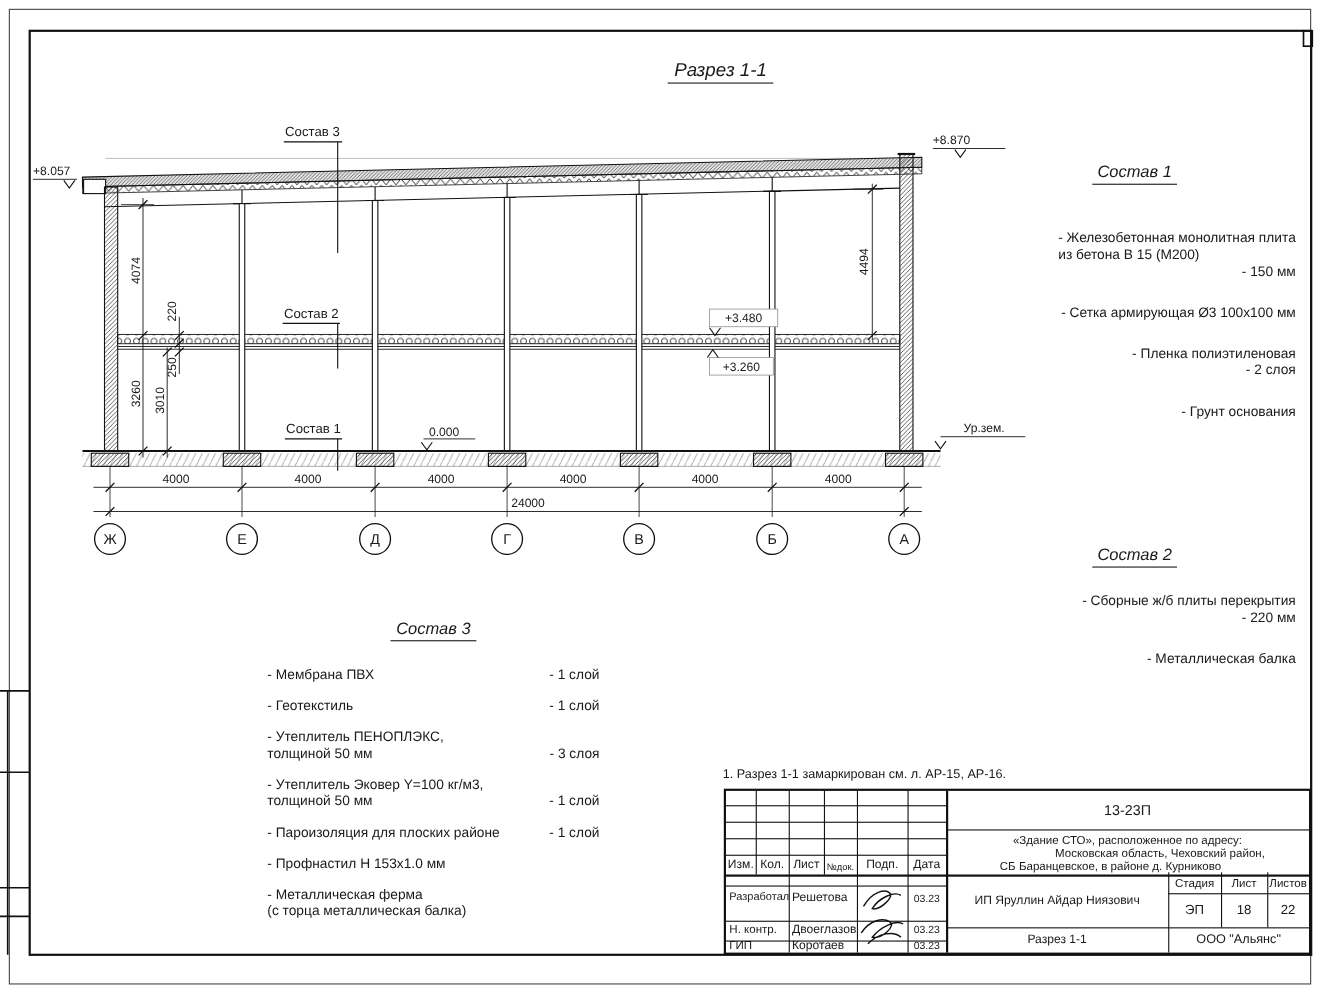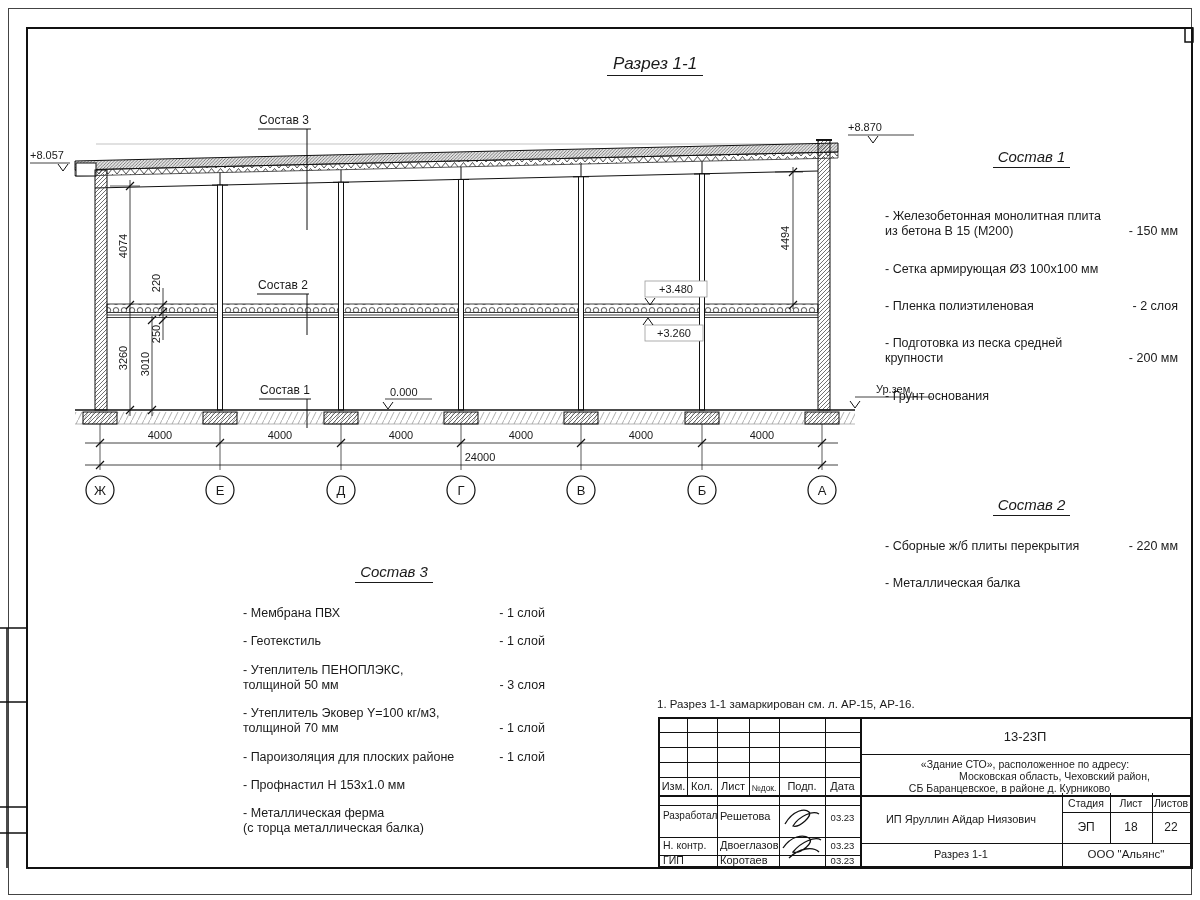--- a/index.html
+++ b/index.html
@@ -16,21 +16,21 @@
   .sheet-title span { border-bottom:1.5px solid #1a1a1a; padding:0 6px 2px; }
 
   
   .spec-title { text-align:center; font-style:italic; font-size:15px; }
   .spec-title span { border-bottom:1.2px solid #1a1a1a; padding:0 5px 2px; }
   .spec-row { display:flex; justify-content:space-between; align-items:flex-end;
     font-size:12.5px; line-height:1.22; }
   .spec-name { white-space:pre-line; max-width:235px; }
   .spec-val  { white-space:nowrap; padding-left:8px; }
   .spec1 .spec-title { margin-bottom:44px; }
-  .spec1 .spec-row, .spec2 .spec-row { margin-bottom:22px; }
+  .spec1 .spec-row, .spec2 .spec-row { margin-bottom:22px;flex-direction:column; }
   .spec2 .spec-title { margin-bottom:26px; }
   .spec3 .spec-title { margin-bottom:26px; }
   .spec3 .spec-row { margin-bottom:13px; }
 
   .note { left:657px; top:698px; font-size:11.5px; }
 
   
   .stamp { left:658px; top:717px; width:534px; height:151px;
     border:2px solid #111; box-sizing:border-box; }
   .vl { position:absolute; width:1px; background:#111; }
@@ -225,25 +225,20 @@
     </div>
   <div class="spec-row">
       <div class="spec-name">- Сетка армирующая Ø3 100х100 мм</div>
       <div class="spec-val"></div>
     </div>
   <div class="spec-row">
       <div class="spec-name">- Пленка полиэтиленовая</div>
       <div class="spec-val">-  2 слоя</div>
     </div>
   <div class="spec-row">
-      <div class="spec-name">- Подготовка из песка средней
-крупности</div>
-      <div class="spec-val">- 200 мм</div>
-    </div>
-  <div class="spec-row">
       <div class="spec-name">- Грунт основания</div>
       <div class="spec-val"></div>
     </div>
 </div>
 
 <div class="abs spec2" style="left:885px; top:496px; width:293px;">
   <div class="spec-title"><span>Состав 2</span></div>
   <div class="spec-row">
       <div class="spec-name">- Сборные ж/б плиты перекрытия</div>
       <div class="spec-val">- 220 мм</div>
@@ -264,21 +259,21 @@
       <div class="spec-name">- Геотекстиль</div>
       <div class="spec-val">- 1 слой</div>
     </div>
   <div class="spec-row">
       <div class="spec-name">- Утеплитель ПЕНОПЛЭКС,
 толщиной 50 мм</div>
       <div class="spec-val">- 3 слоя</div>
     </div>
   <div class="spec-row">
       <div class="spec-name">- Утеплитель Эковер Y=100 кг/м3,
-толщиной 70 мм</div>
+толщиной 50 мм</div>
       <div class="spec-val">- 1 слой</div>
     </div>
   <div class="spec-row">
       <div class="spec-name">- Пароизоляция для плоских районе</div>
       <div class="spec-val">- 1 слой</div>
     </div>
   <div class="spec-row">
       <div class="spec-name">- Профнастил Н 153х1.0 мм</div>
       <div class="spec-val"></div>
     </div>

